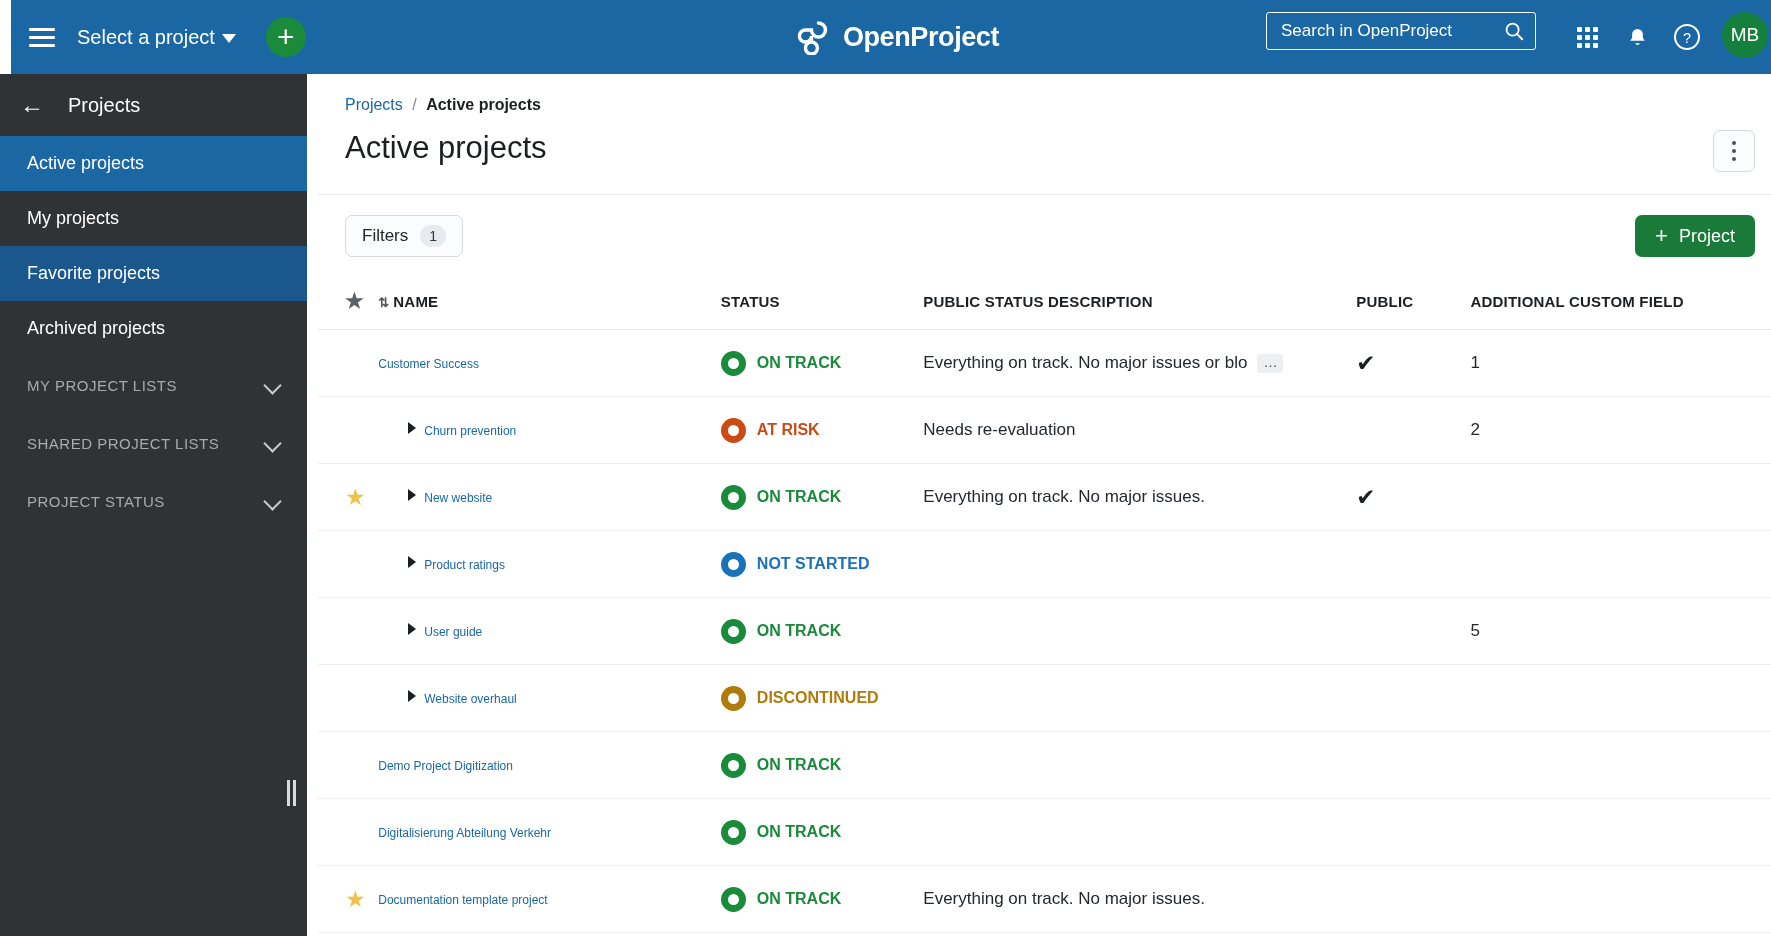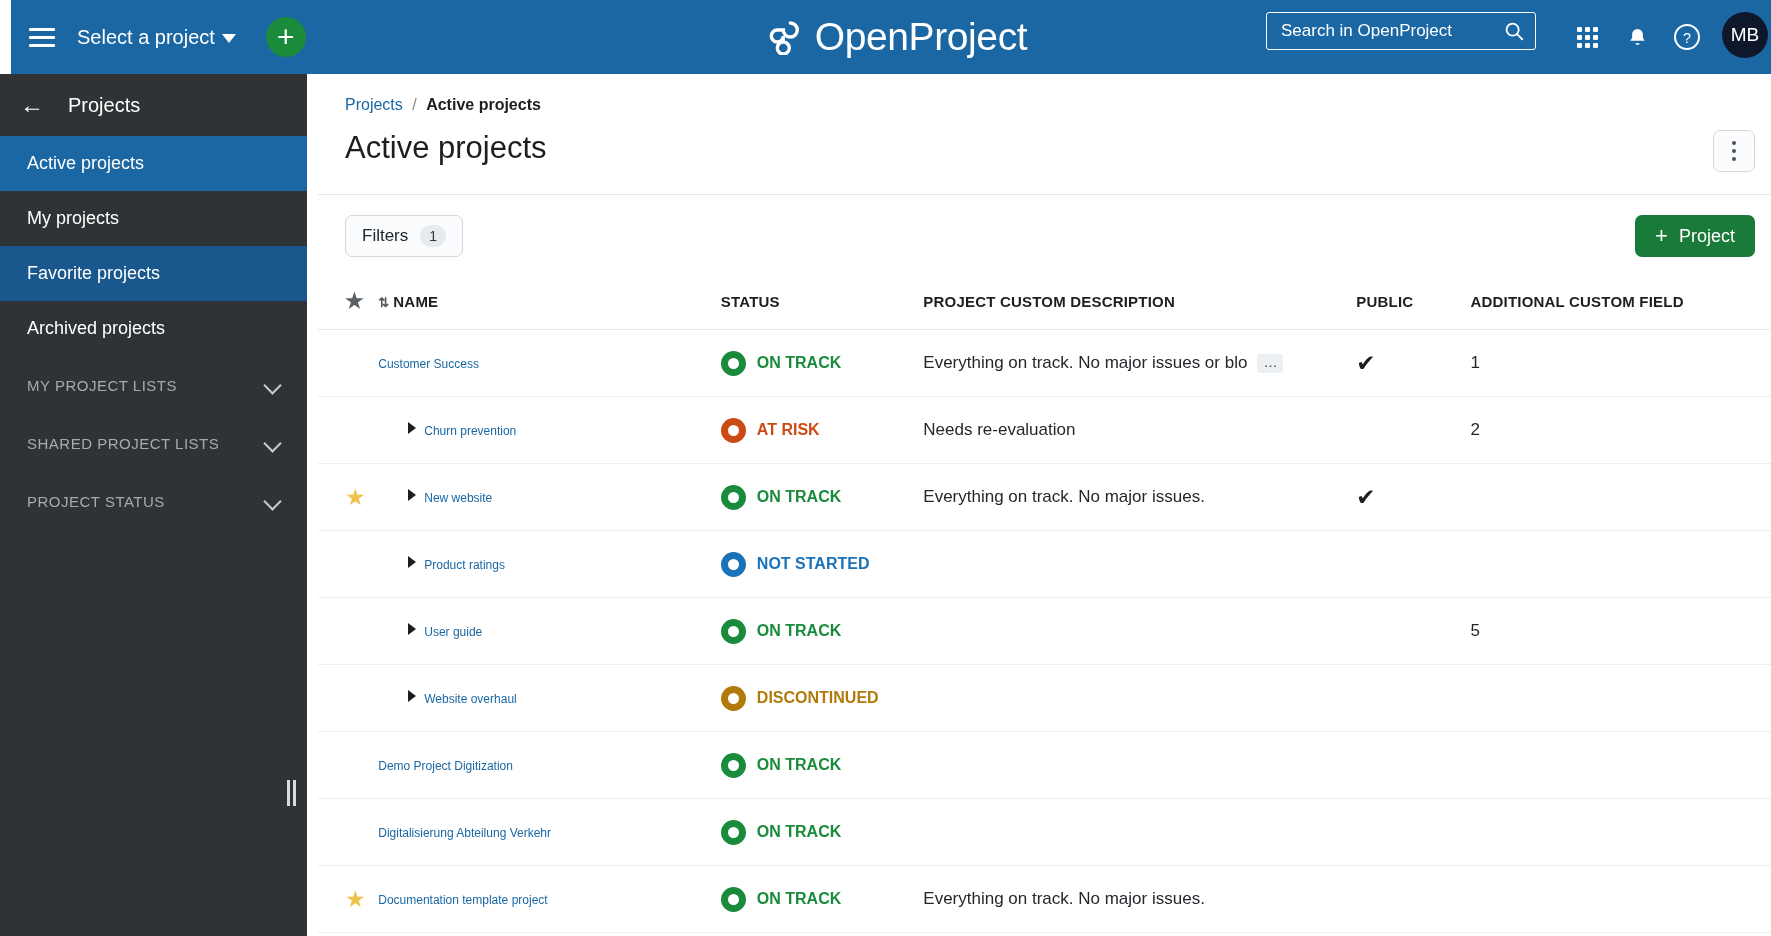--- a/index.html
+++ b/index.html
@@ -31,38 +31,38 @@
   }
   .add-btn {
     width: 40px; height: 40px; border-radius: 50%; background: #1A8A3B;
     margin-left: 30px; display: flex; align-items: center; justify-content: center;
     color: #fff; font-size: 30px; font-weight: 300; line-height: 1; cursor: pointer;
   }
   .logo-wrap {
     position: absolute; left: 50%; transform: translateX(-50%);
     display: flex; align-items: center; gap: 11px; color: #fff;
   }
-  .logo-text { font-size: 39px; font-weight: 400; letter-spacing: -0.4px; }
+  .logo-text { font-size: 27px; font-weight: 700; letter-spacing: -0.4px; }
   .topbar-right {
     margin-left: auto; display: flex; align-items: flex-start; gap: 0; padding-right: 14px;
   }
   .search-box {
     width: 270px; height: 38px; border: 1.5px solid #ffffff; border-radius: 3px;
     display: flex; align-items: center; padding: 0 10px 0 14px; cursor: text;
     margin-right: 26px;
   }
   .search-box .ph { color: #fff; font-size: 17px; flex: 1; }
   .icon-btn {
     width: 50px; height: 50px; display:flex; align-items:center; justify-content:center;
     color: #fff; cursor: pointer;
   }
   .grid-icon { display: grid; grid-template-columns: repeat(3, 5px); gap: 3px; }
   .grid-icon i { width: 5px; height: 5px; background: #fff; display:block; border-radius:1px;}
   .avatar {
-    width: 46px; height: 46px; border-radius: 50%; background: #0f172a;
+    width: 46px; height: 46px; border-radius: 50%; background: #15803d;
     color: #fff; font-size: 19px; display:flex; align-items:center; justify-content:center;
     margin-left: 10px; cursor: pointer;
   }
 
   
   .sidebar {
     position: absolute; top: 74px; left: 0; width: 307px; height: 862px;
     background: #303336; color: #fff;
   }
   .sb-head { display: flex; align-items: center; height: 62px; padding: 0 20px; gap: 24px;}
@@ -293,21 +293,21 @@
   <table>
     <thead>
       <tr>
         <th class="c-fav">
           <span class="star-hd">★</span>
         </th>
         <th class="c-name">
           <span class="sort-ic">⇅</span><span>NAME</span>
         </th>
         <th class="c-status">STATUS</th>
-        <th class="c-desc">PROJECT CUSTOM DESCRIPTION</th>
+        <th class="c-desc">PUBLIC STATUS DESCRIPTION</th>
         <th class="c-public">PUBLIC</th>
         <th class="c-cf">ADDITIONAL CUSTOM FIELD</th>
       </tr>
     </thead>
     <tbody id="tbody">
         <tr>
           <td class="c-fav"></td>
           <td class="c-name">
             <div><a class="pname">Customer Success</a></div>
           </td>

